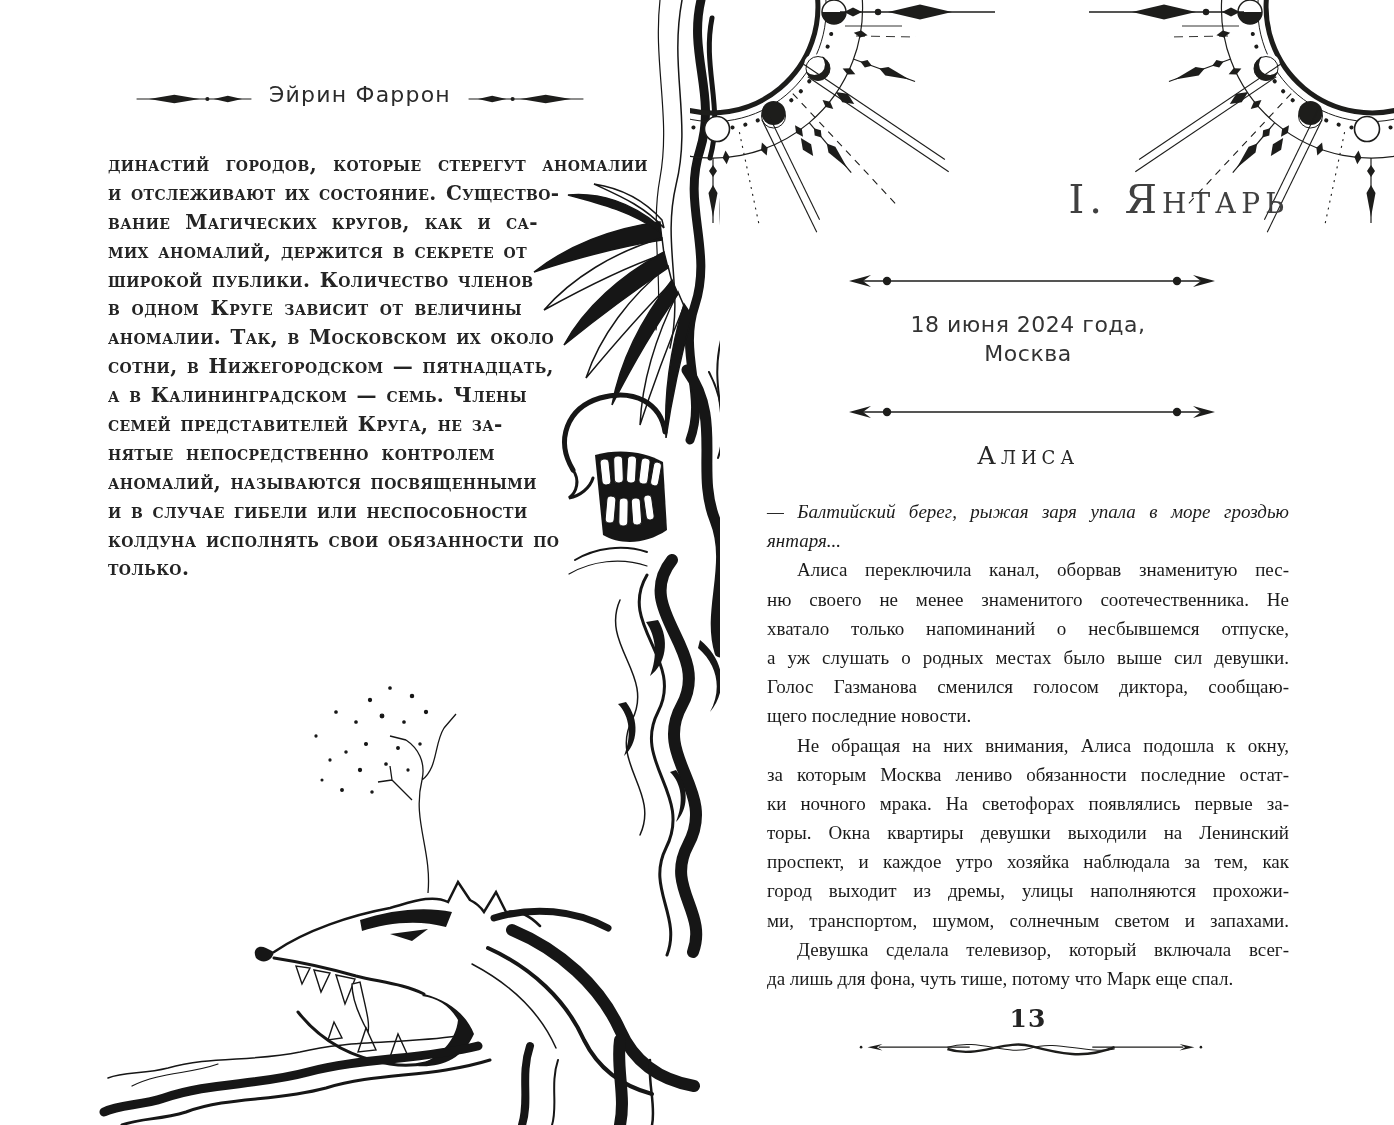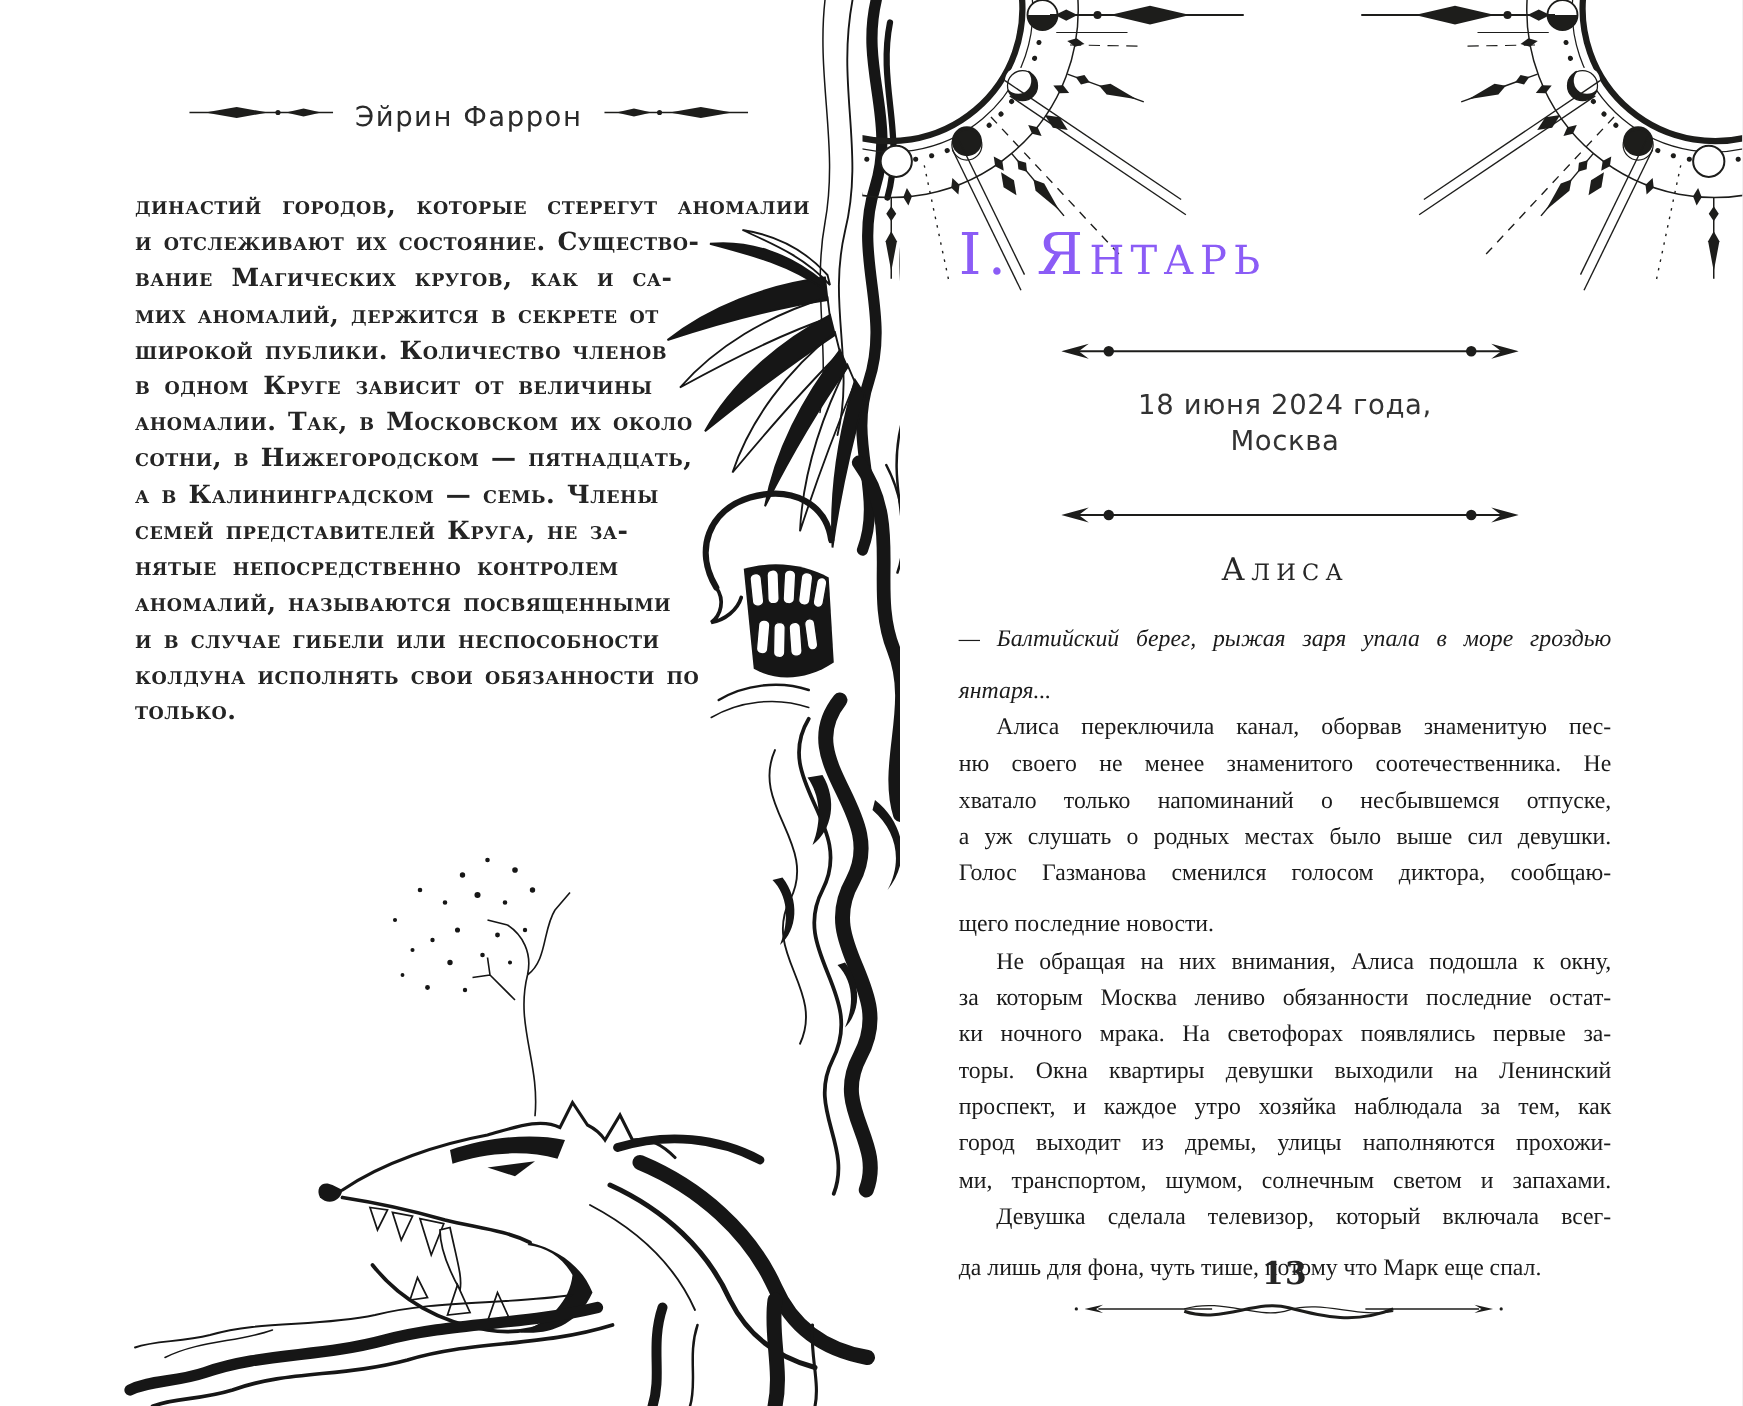--- a/index.html
+++ b/index.html
@@ -2,55 +2,55 @@
 <html><head>
 <meta charset="utf-8">
 <style>
   html,body{margin:0;padding:0;background:#e8e8e8;}
   .book{position:relative;width:1394px;height:1125px;background:#ffffff;overflow:hidden;
         font-family:"Liberation Serif",serif;color:#1d1d1b;}
   svg{display:block;}
   .abs{position:absolute;}
 
   
-  .lp-header{position:absolute;left:125px;top:82px;width:500px;display:flex;
-             align-items:flex-start;justify-content:center;gap:16px;}
+  .lp-header{position:absolute;left:110px;top:82px;width:500px;display:flex;
+             align-items:flex-end;justify-content:center;gap:16px;}
   .lp-author{font-family:"DejaVu Sans","Liberation Sans",sans-serif;font-size:22px;
              letter-spacing:1.2px;color:#2b2b2b;white-space:nowrap;}
   .flourish{width:118px;height:16px;flex:0 0 auto;}
   .flip{transform:scaleX(-1);}
 
   .lp-body{position:absolute;left:108px;top:150px;width:560px;}
   .lline{font-family:"DejaVu Serif","Liberation Serif",serif;font-variant:small-caps;
          font-weight:600;font-size:20px;line-height:28.9px;height:28.9px;color:#242424;
          letter-spacing:0.4px;word-spacing:2px;white-space:nowrap;
          text-align:justify;text-align-last:justify;overflow:visible;}
   .lline.plain{text-align-last:left;}
 
   
   .sun{position:absolute;top:0;}
   .sun-l{left:690px;}
   .sun-r{left:1064px;}
 
-  .rp-title{position:absolute;left:767px;top:176px;width:522px;text-align:left;
+  .rp-title{position:absolute;left:767px;top:176px;width:522px;text-align:right;
             font-family:"DejaVu Serif","Liberation Serif",serif;font-variant:small-caps;
-            font-weight:400;font-size:46px;letter-spacing:5px;color:#8b5cf6;}
+            font-weight:400;font-size:40px;letter-spacing:5px;color:#404040;}
   .divider{position:absolute;left:849px;width:366px;height:18px;}
   .d1{top:272px;} .d2{top:403px;}
   .rp-date{position:absolute;left:767px;top:310px;width:522px;text-align:center;
            font-family:"DejaVu Sans","Liberation Sans",sans-serif;font-size:22px;
            line-height:29px;color:#333;letter-spacing:0.5px;}
   .rp-section{position:absolute;left:767px;top:441px;width:522px;text-align:center;
               font-family:"DejaVu Serif","Liberation Serif",serif;font-variant:small-caps;
               font-size:25px;letter-spacing:5px;color:#262626;}
 
   .rp-body{position:absolute;left:767px;top:497px;width:522px;}
   .rline{font-size:19px;line-height:29.2px;height:29.2px;color:#1b1b1b;white-space:nowrap;
          text-align:justify;text-align-last:justify;width:522px;}
-  .rline.plain{text-align-last:left;margin-top:12px;}
+  .rline.plain{text-align-last:left;}
   .rline.italic{font-style:italic;}
   .rline.indent{text-indent:30px;}
 
   .rp-num{position:absolute;left:767px;top:1004px;width:522px;text-align:center;
           font-family:"DejaVu Serif","Liberation Serif",serif;font-variant:small-caps;
           font-weight:700;font-size:25px;color:#242424;letter-spacing:1px;}
   .footer-orn{position:absolute;left:846px;top:1036px;}
 </style>
 </head>
 <body>

